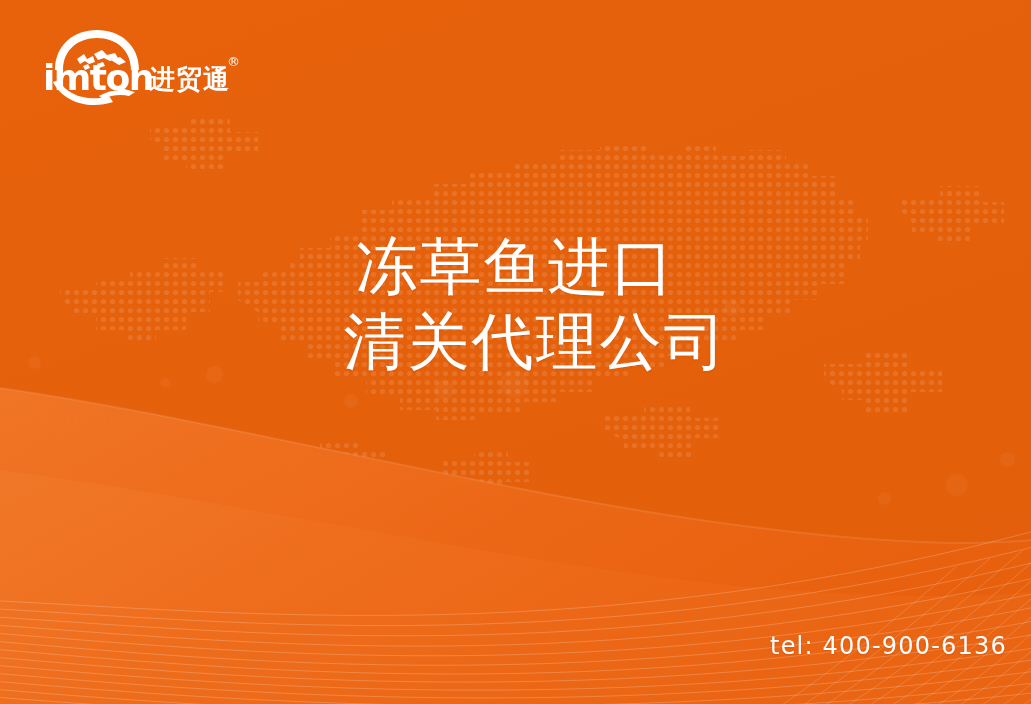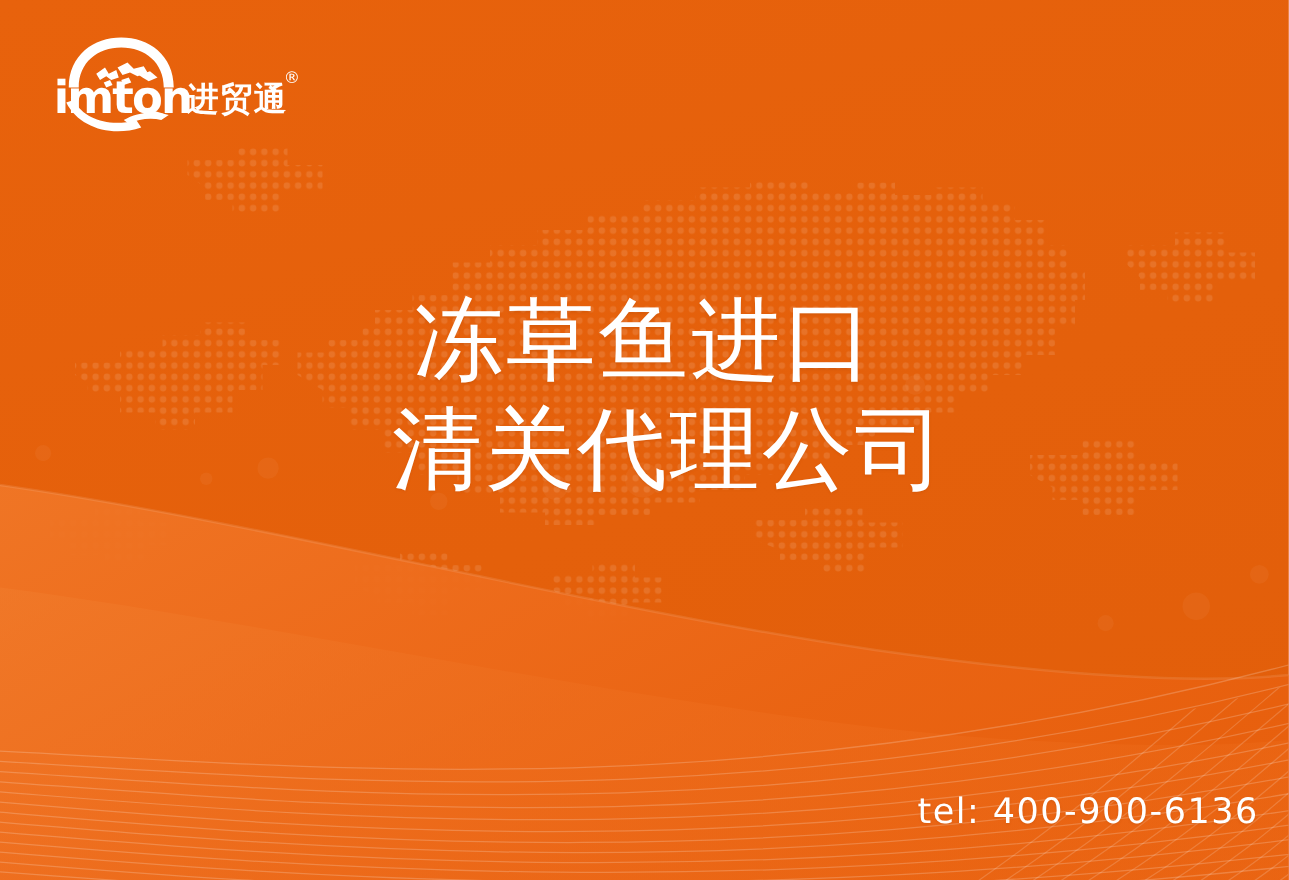--- a/index.html
+++ b/index.html
@@ -79,36 +79,36 @@
     color: #ffffff;
     font-family: "DejaVu Sans", "Liberation Sans", sans-serif;
     font-weight: 400;
     letter-spacing: 2px;
     line-height: 1.12;
     text-shadow: 0 1px 2px rgba(150, 60, 0, 0.18);
     user-select: none;
   }
   .headline .line {
     display: block;
-    font-size: 72px;
+    font-size: 62px;
     white-space: nowrap;
   }
   .headline .line2 {
     margin-top: 6px;
     padding-left: 40px;
   }
 
   
   .phone {
     position: absolute;
     right: 24px;
     top: 632px;
     color: #ffffff;
     font-family: "DejaVu Sans", "Liberation Sans", sans-serif;
-    font-size: 28px;
+    font-size: 24px;
     letter-spacing: 1.2px;
     white-space: nowrap;
     text-shadow: 0 1px 2px rgba(150, 60, 0, 0.22);
     user-select: none;
   }
 </style>
 </head>
 <body>
 
 <div id="banner">

